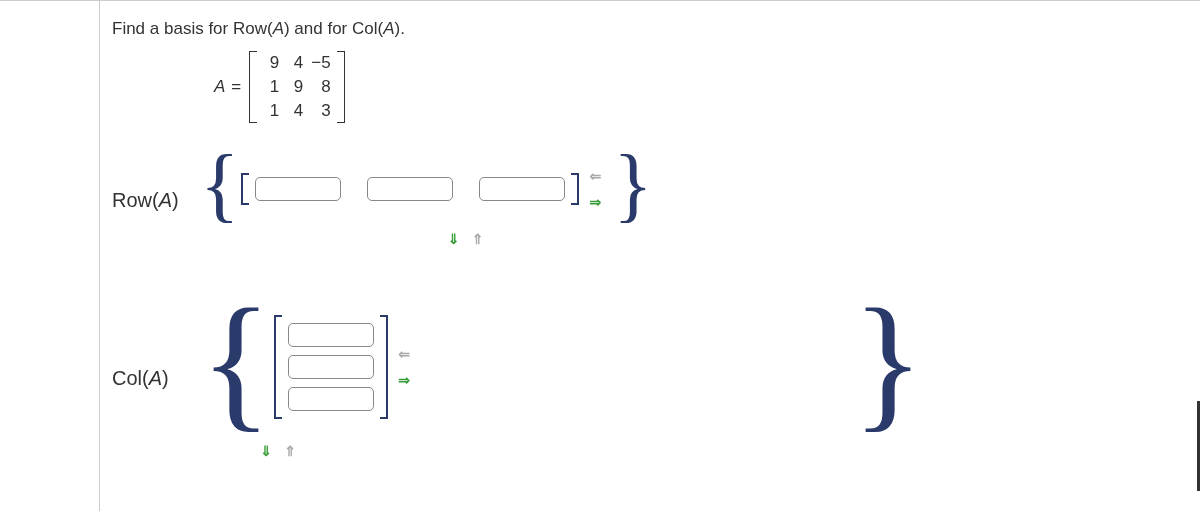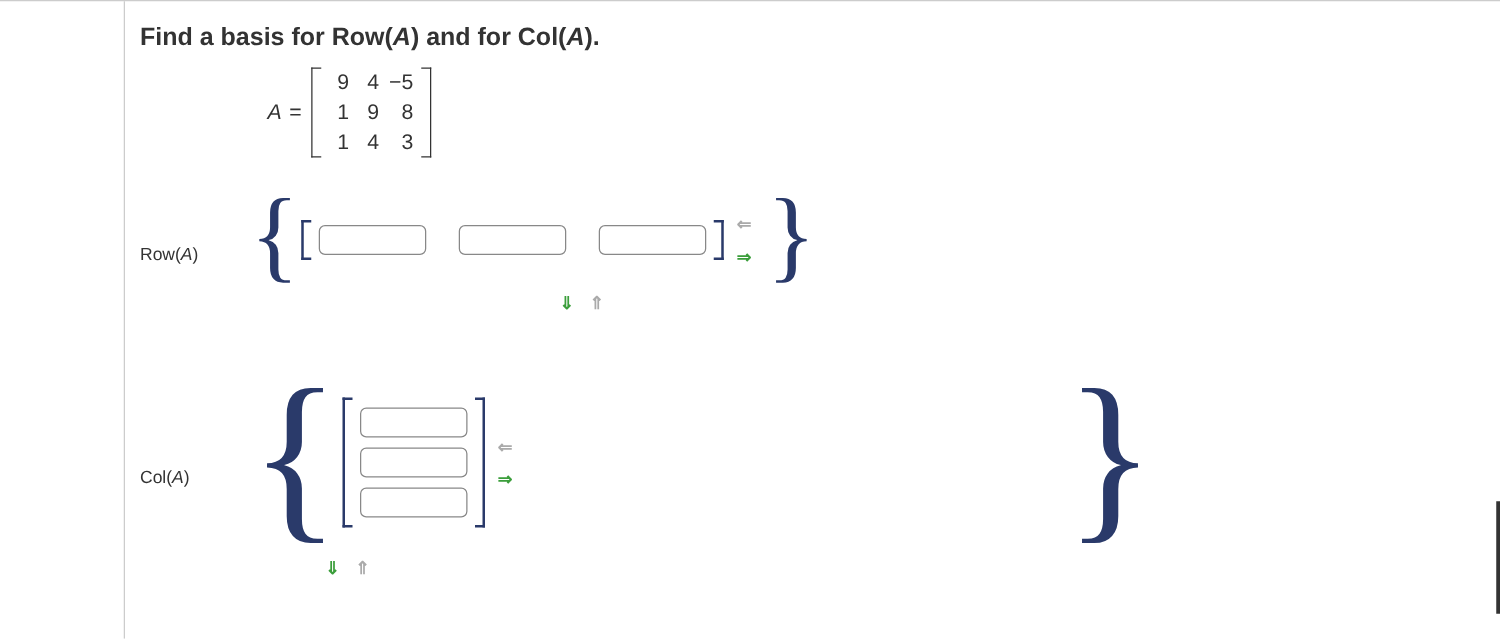--- a/index.html
+++ b/index.html
@@ -22,23 +22,22 @@
       left: 0; top: 0; width: 100px; height: 100%;
       border-right: 1px solid #ccc;
     }
     .content {
       position: absolute;
       left: 112px;
       top: 18px;
       width: 1060px;
     }
     .question {
-      font-size: 20px;
+      font-size: 17px;
       margin-bottom: 10px;
-      font-weight: bold;
     }
     .italic { font-style: italic; }
     .matrix-def {
       display: flex;
       align-items: center;
       margin-left: 102px;
       margin-bottom: 28px;
       font-size: 17px;
     }
     .matrix-letter { font-style: italic; margin-right: 6px; }
@@ -67,21 +66,21 @@
     }
     .mcell { min-width: 16px; text-align: right; }
     
     .answer-row {
       display: flex;
       align-items: center;
       margin-bottom: 50px;
     }
     .answer-label {
       width: 86px;
-      font-size: 14px;
+      font-size: 20px;
       flex-shrink: 0;
     }
     .set-area {
       position: relative;
       display: flex;
       align-items: center;
       height: 72px;
     }
     .set-area.tall { height: 140px; }
 

